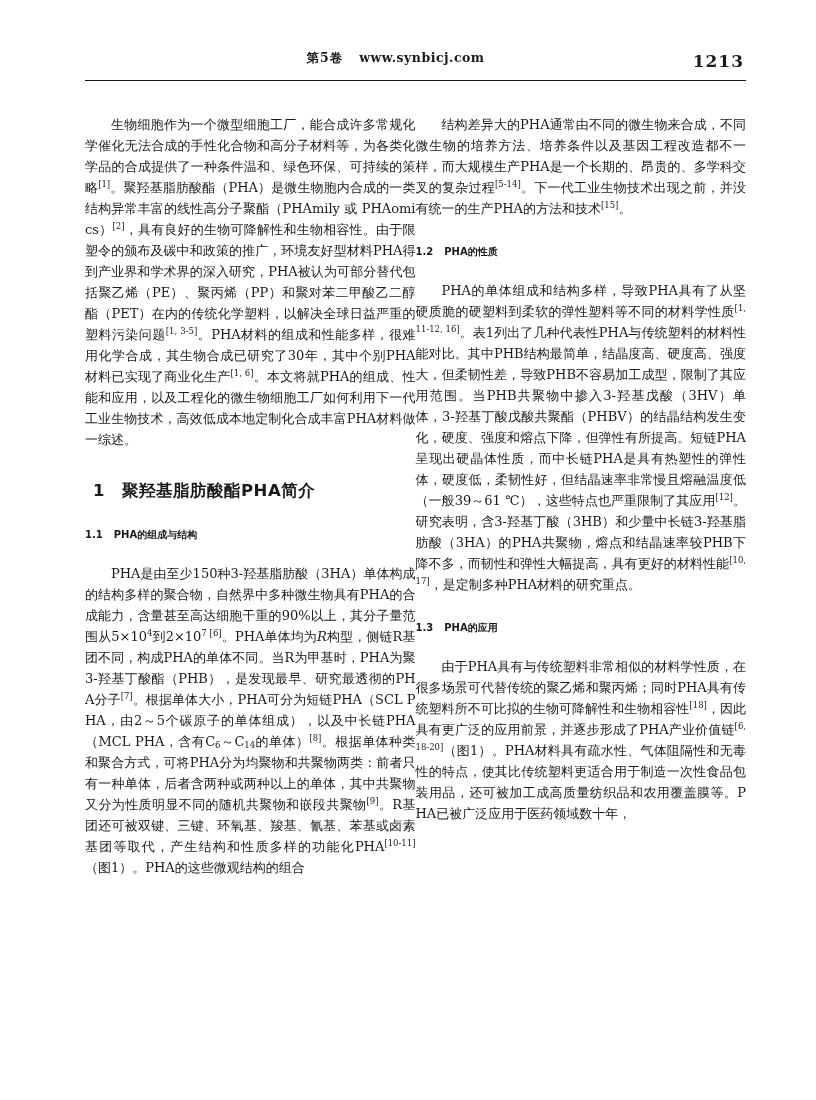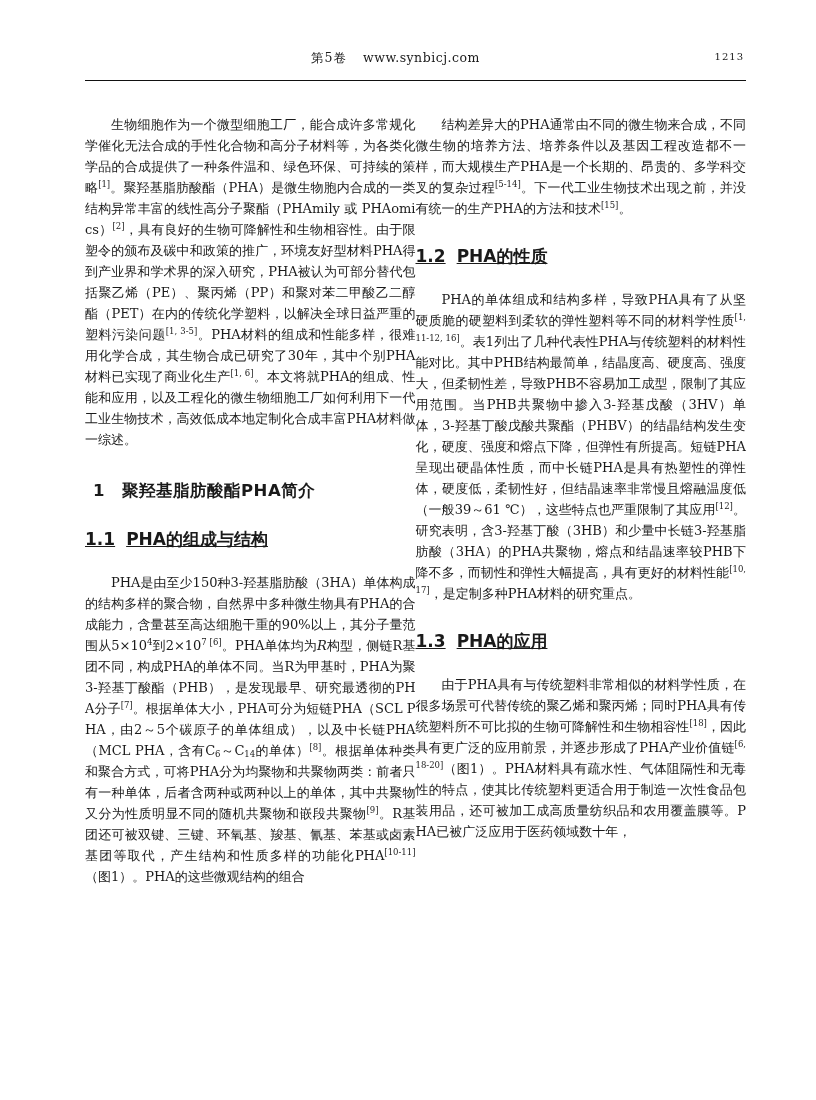--- a/index.html
+++ b/index.html
@@ -5,25 +5,25 @@
   * { margin: 0; padding: 0; box-sizing: border-box; }
   html, body { background: #ffffff; }
   body {
     width: 816px; height: 1100px;
     position: relative; overflow: hidden;
     font-family: "DejaVu Serif", "Liberation Serif", serif;
     color: #1a1a1a;
   }
   .page { position: absolute; inset: 0; padding: 50px 70px 0 85px; }
 
-  .page-header { position: relative; height: 20px; font-size: 12.5px; }
+  .page-header { position: relative; height: 20px; font-size: 12.5px; font-weight: bold; }
   .header-center { position: absolute; left: 0; right: 40px; text-align: center; }
   .header-center .vol { margin-right: 16px; letter-spacing: 1px; }
   .header-center .site { letter-spacing: 0.5px; }
-  .pageno { position: absolute; right: 2px; top: 1px; font-size: 10px; letter-spacing: 1px; }
+  .pageno { position: absolute; right: 2px; top: 1px; font-size: 17px; letter-spacing: 1px; }
 
   .rule { border-bottom: 1.6px solid #111; margin-top: 10px; }
 
   .columns { display: flex; margin-top: 33px; }
   .col { flex: 1; min-width: 0; }
 
   .para {
     font-size: 13px; line-height: 21px;
     text-align: justify;
     word-break: break-all;
@@ -36,23 +36,22 @@
   i { font-style: italic; }
 
   .h1 {
     font-family: "DejaVu Sans", "Liberation Sans", sans-serif;
     font-weight: bold; font-size: 16.5px; letter-spacing: 0.5px;
     margin: 30px 8px 25px;
   }
   .h1 .hnum { margin-right: 17px; }
   .h2 {
     font-family: "DejaVu Sans", "Liberation Sans", sans-serif;
-    font-weight: bold; font-size: 17px;
+    font-weight: bold; font-size: 10px;
     margin: 26px 0 21px;
-    text-decoration: underline;
   }
   .h2 .hnum { margin-right: 11px; }
 </style>
 </head>
 <body>
 
 <div class="page">
 
   <header class="page-header">
     <span class="header-center">

